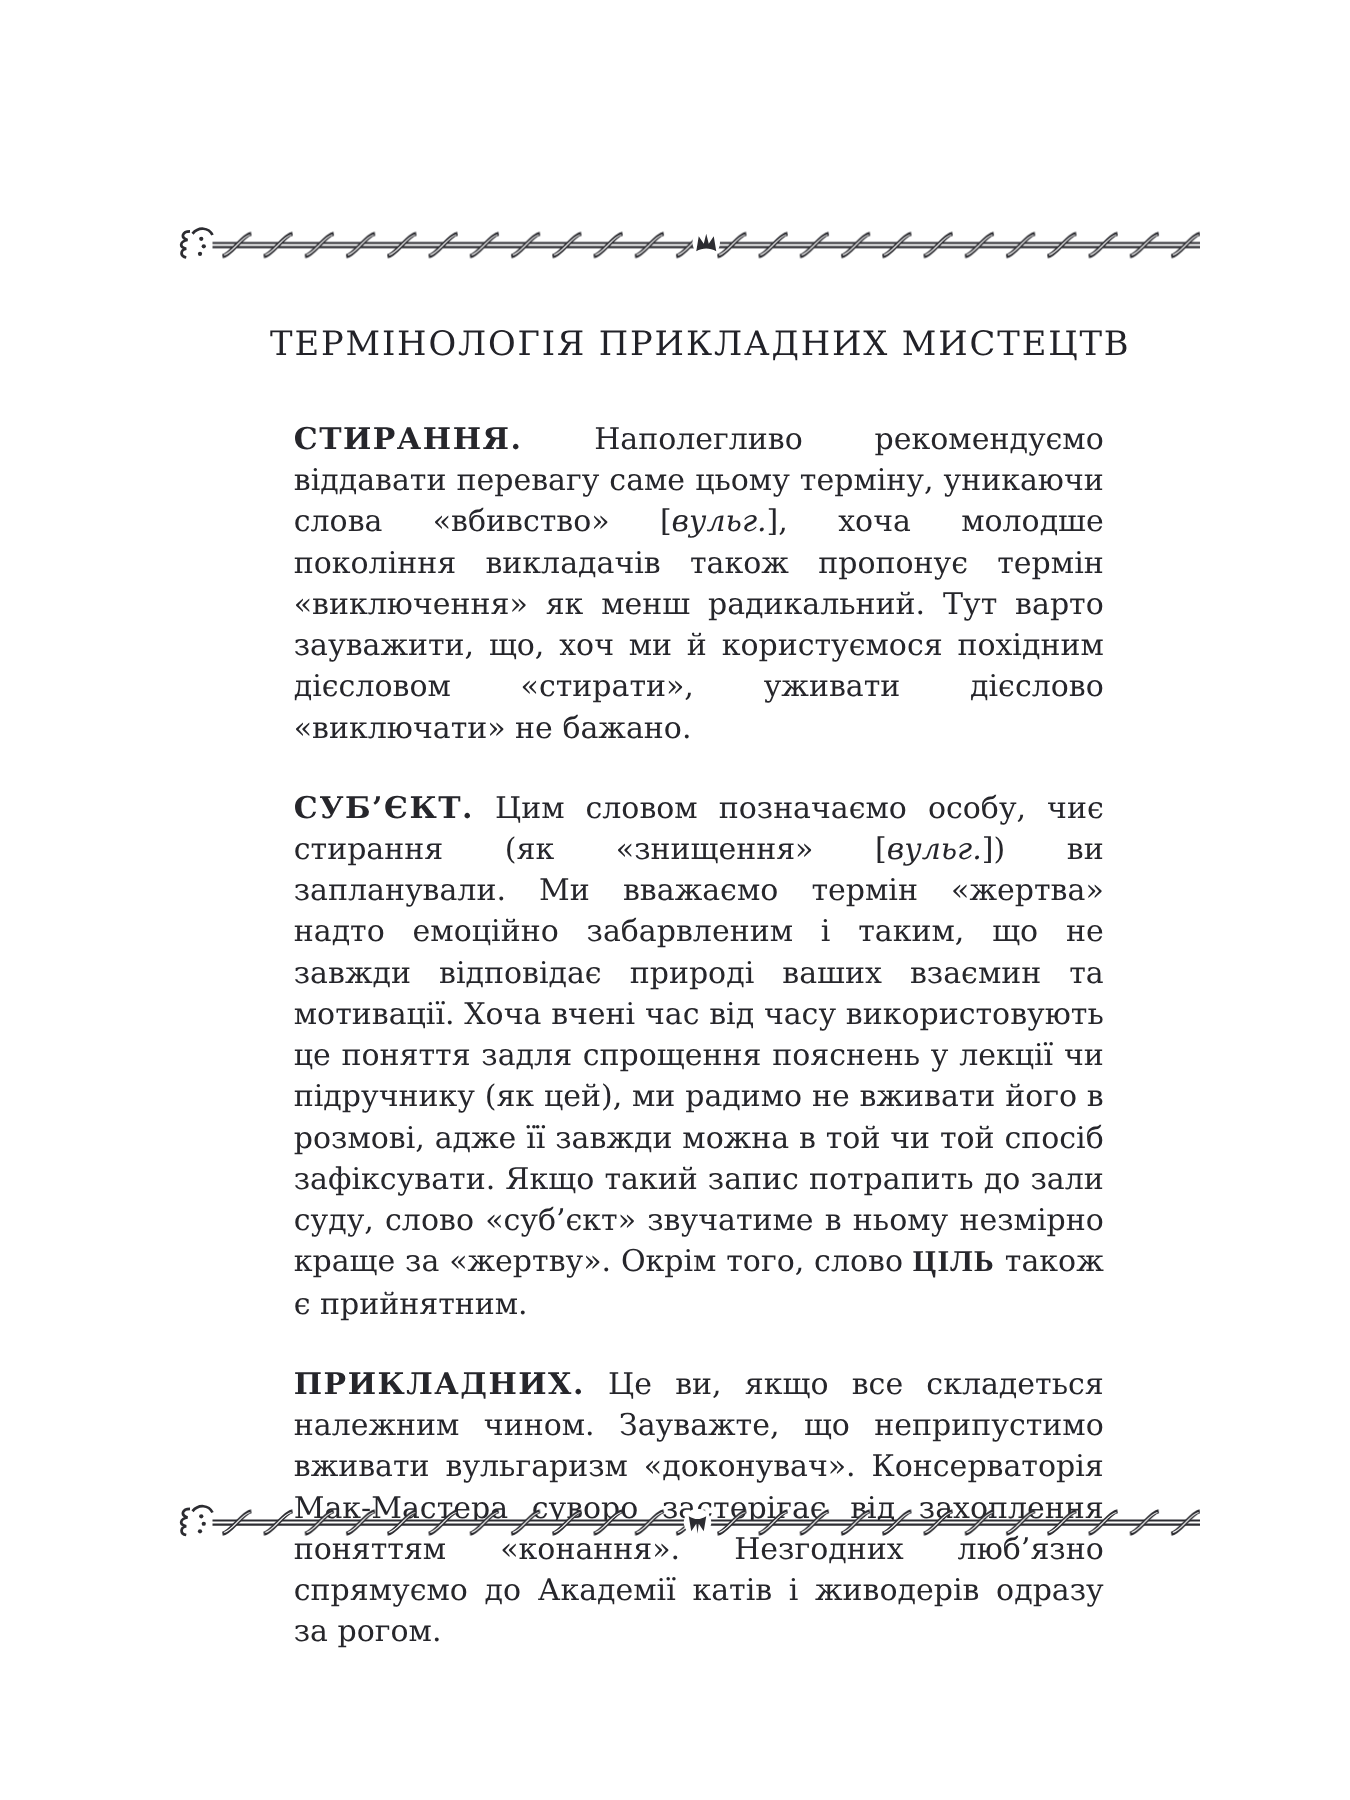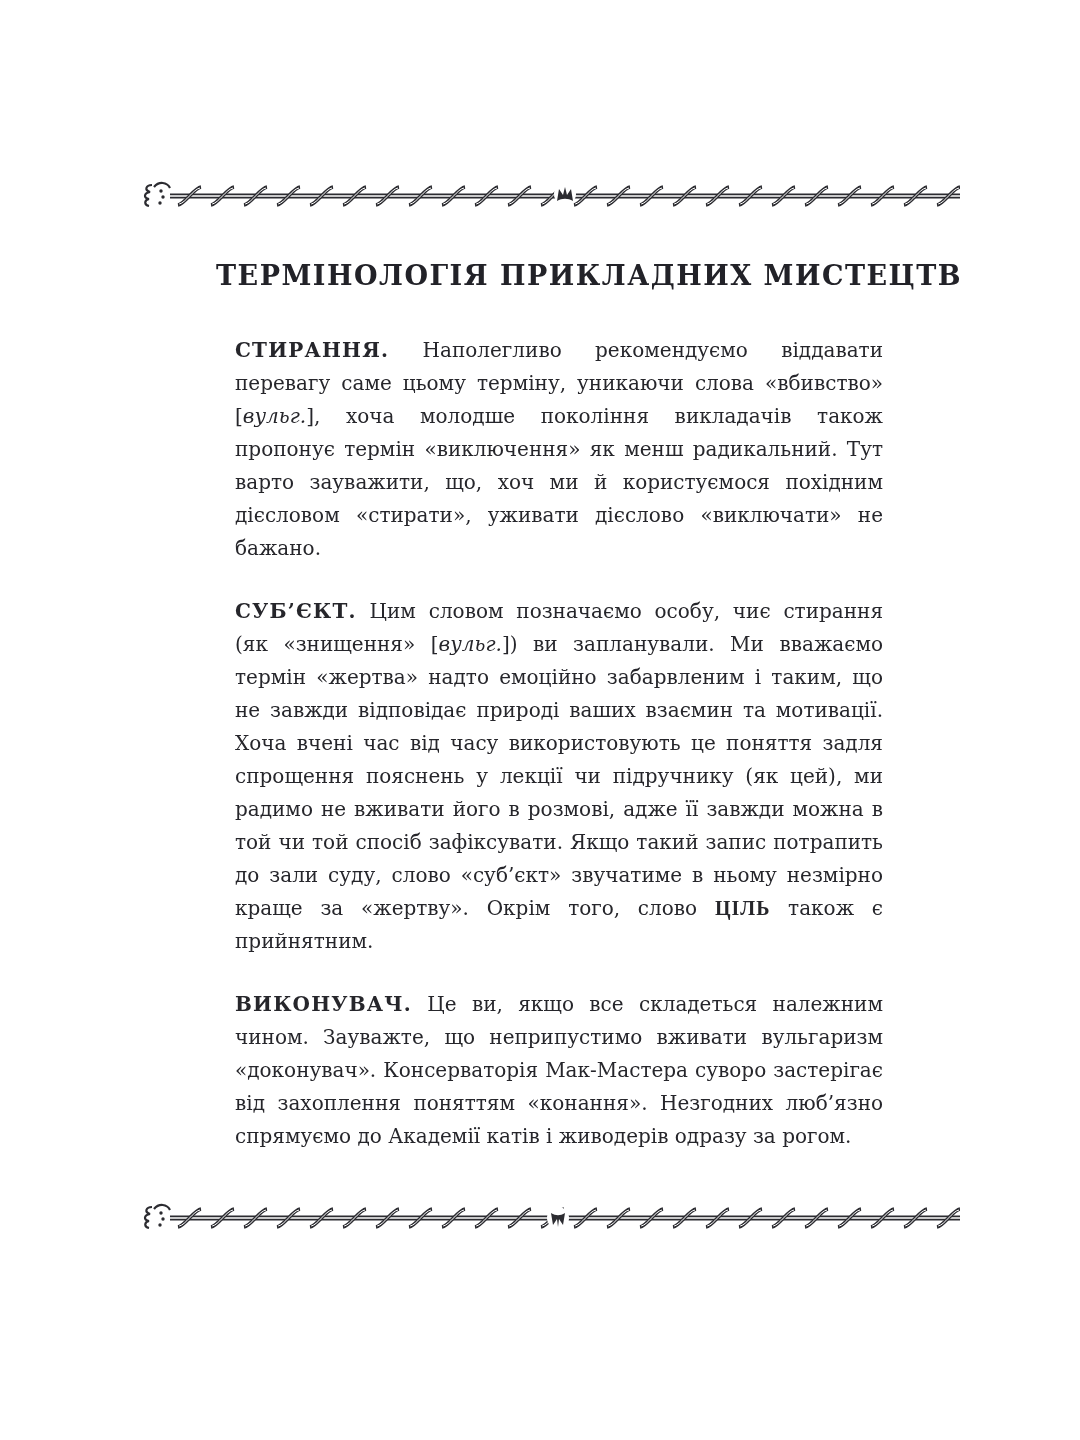--- a/index.html
+++ b/index.html
@@ -18,31 +18,31 @@
   .rule {
     position: absolute; left: 140px; width: 820px; height: 36px;
   }
   .rule.top { top: 178px; }
   .rule.bottom { top: 1200px; }
   .page-title {
     position: absolute;
     left: 216px; width: 688px; top: 260px;
     text-align: left;
     font-size: 27px;
-    font-weight: 700;
+    font-weight: 400;
     letter-spacing: 1.5px;
     color: #222228;
     white-space: nowrap;
   }
   .content {
     position: absolute;
     left: 235px; width: 648px; top: 334px;
   }
   .entry {
-    font-size: 20px;
+    font-size: 24px;
     line-height: 33px;
     text-align: justify;
     margin: 0 0 30px 0;
     color: #26262b;
   }
   .entry .term {
     font-weight: bold;
     letter-spacing: 1.2px;
   }
   .entry .ital { font-style: italic; }
@@ -82,21 +82,21 @@
 
     <p class="entry">
       <span class="term">СТИРАННЯ.</span><span> Наполегливо рекомендуємо віддавати перевагу саме цьому терміну, уникаючи слова «вбивство» [</span><span class="ital">вульг.</span><span>], хоча молодше покоління викладачів також пропонує термін «виключення» як менш радикальний. Тут варто зауважити, що, хоч ми й користуємося похідним дієсловом «стирати», уживати дієслово «виключати» не бажано.</span>
     </p>
 
     <p class="entry">
       <span class="term">СУБ’ЄКТ.</span><span> Цим словом позначаємо особу, чиє стирання (як «знищення» [</span><span class="ital">вульг.</span><span>]) ви запланували. Ми вважаємо термін «жертва» надто емоційно забарвленим і таким, що не завжди відповідає природі ваших взаємин та мотивації. Хоча вчені час від часу використовують це поняття задля спрощення пояснень у лекції чи підручнику (як цей), ми радимо не вживати його в розмові, адже її завжди можна в той чи той спосіб зафіксувати. Якщо такий запис потрапить до зали суду, слово «суб’єкт» звучатиме в ньому незмірно краще за «жертву». Окрім того, слово </span><span class="boldword">ЦІЛЬ</span><span> також є прийнятним.</span>
     </p>
 
     <p class="entry">
-      <span class="term">ВИКОНУВАЧ.</span><span> Це ви, якщо все складеться належним чином. Зауважте, що неприпустимо вживати вульгаризм «доконувач». Консерваторія Мак-Мастера суворо застерігає від захоплення поняттям «конання». Незгодних люб’язно спрямуємо до Академії катів і живодерів одразу за рогом.</span>
+      <span class="term">ПРИКЛАДНИХ.</span><span> Це ви, якщо все складеться належним чином. Зауважте, що неприпустимо вживати вульгаризм «доконувач». Консерваторія Мак-Мастера суворо застерігає від захоплення поняттям «конання». Незгодних люб’язно спрямуємо до Академії катів і живодерів одразу за рогом.</span>
     </p>
 
   </div>
 
   <svg class="rule bottom" viewBox="0 0 820 36">
     <defs>
       <pattern id="ropeB" x="0" y="0" width="33" height="36" patternUnits="userSpaceOnUse">
         <path d="M0 18 H33" stroke="#2c2c31" stroke-width="5"></path>
         <path d="M0 18 H33" stroke="#ffffff" stroke-width="1.6"></path>
         <path d="M5 27 C 12 26, 21 10, 28 9" stroke="#2c2c31" stroke-width="3.4" fill="none"></path>

